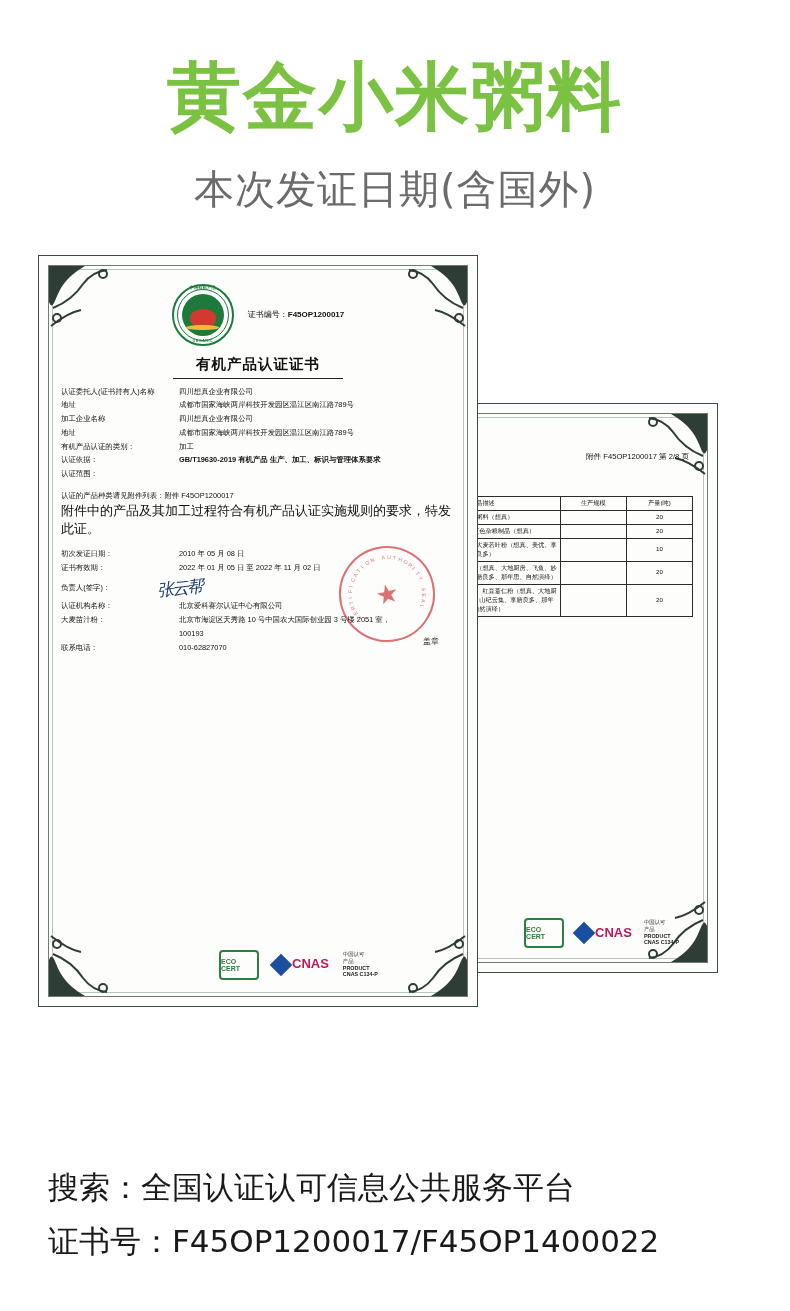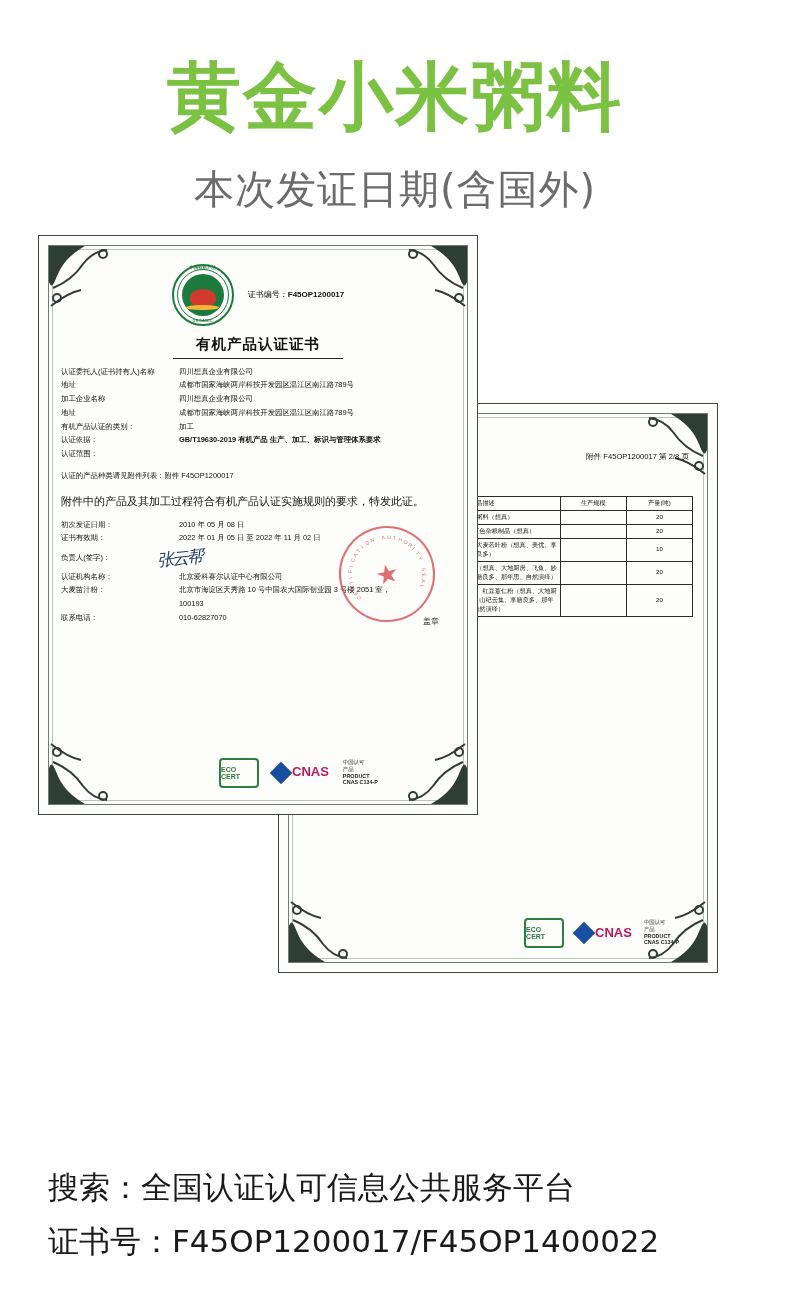--- a/index.html
+++ b/index.html
@@ -65,22 +65,22 @@
     color: #2f3d37;
   }
   .corner svg { width: 100%; height: 100%; display: block; }
   .c-tl { left: 6px;  top: 6px; }
   .c-tr { right: 6px; top: 6px;  transform: scaleX(-1); }
   .c-bl { left: 6px;  bottom: 6px; transform: scaleY(-1); }
   .c-br { right: 6px; bottom: 6px; transform: scale(-1,-1); }
 
   
   #cert-main {
-    left: 38px; top: 0;
-    width: 440px; height: 580px;
+    left: 38px; top: 20px;
+    width: 440px; height: 752px;
     z-index: 2;
   }
   .cert-body {
     position: absolute;
     left: 22px; right: 22px; top: 22px; bottom: 22px;
     font-size: 7.4px;
     color: #111;
     line-height: 1.45;
   }
   .seal-row {
@@ -116,22 +116,21 @@
     margin-top: 3px;
   }
   .kv .k { width: 118px; flex: none; }
   .kv .v { flex: 1; }
   .kv .v.bold { font-weight: bold; }
   .note {
     margin-top: 11px;
     font-size: 7.4px;
   }
   .para {
-    margin-top: 12px;
-    font-size: 11px;
+    font-size: 13px;
   }
   .dates { margin-top: 10px; }
   .sig-block { margin-top: 9px; position: relative; }
   .sig-line { font-size: 7.4px; }
   .sign-img {
     position: absolute;
     left: 96px; top: -7px;
     font-size: 17px;
     color: #1b3a6b;
     font-family: "DejaVu Serif", serif;

